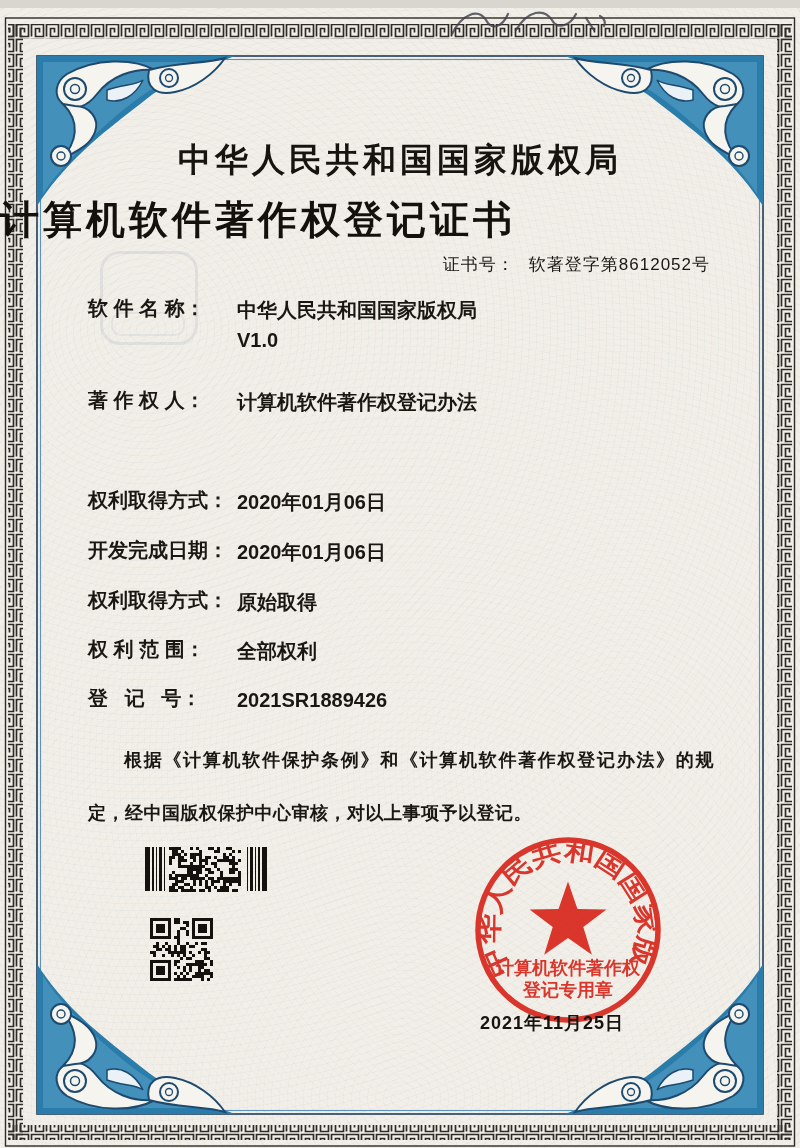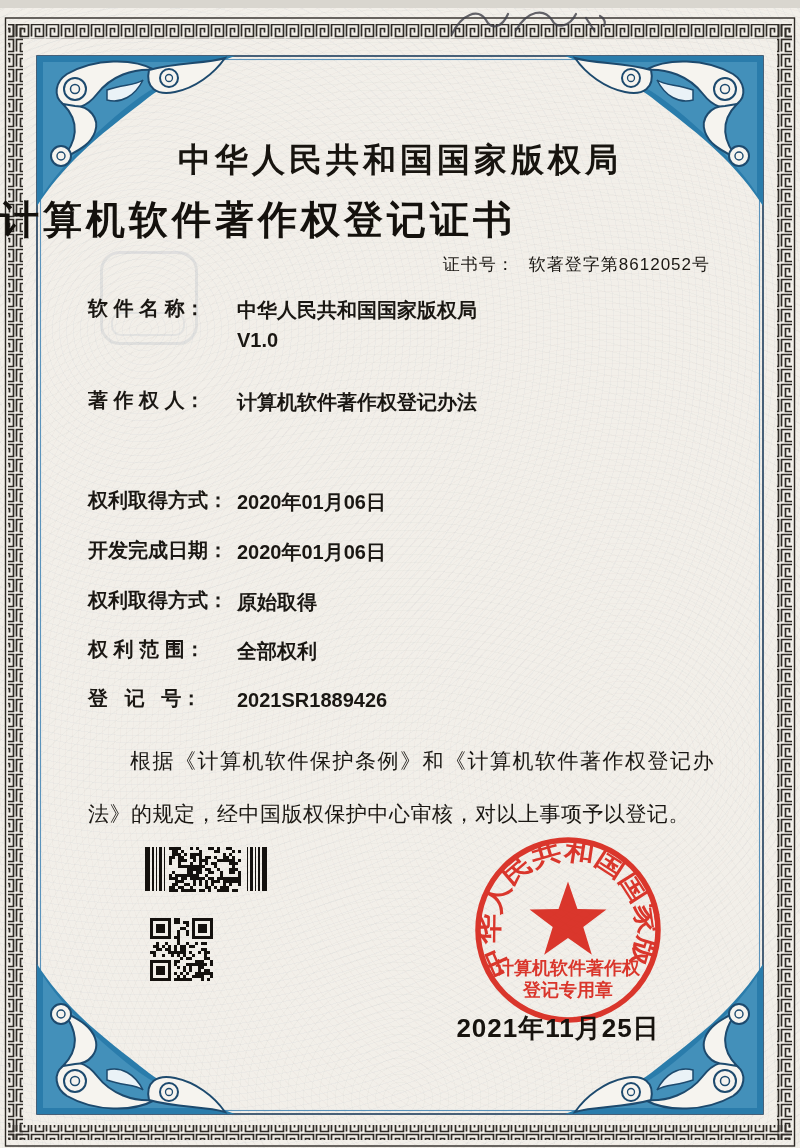--- a/index.html
+++ b/index.html
@@ -14,26 +14,26 @@
   .abs{position:absolute;}
   .title1{left:0;width:800px;top:130px;text-align:center;font-size:33px;font-weight:900;
           letter-spacing:4px;color:#17140f;}
   .title2{left:0;width:800px;top:185px;font-size:39px;font-weight:900;
           letter-spacing:4px;color:#14110d;}
   .certno{right:90px;top:245px;font-size:17px;font-weight:400;color:#1a1713;letter-spacing:1px;}
   .certno .gap{display:inline-block;width:14px;}
   .row{left:88px;width:630px;font-size:20px;font-weight:700;color:#1a1713;}
   .row .lbl{position:absolute;left:0;top:0;white-space:pre;}
   .row .val{position:absolute;left:149px;top:0;white-space:pre;line-height:30px;}
-  .statement{left:88px;top:726px;width:626px;font-size:21px;font-weight:400;color:#1a1713;
+  .statement{left:88px;top:726px;width:626px;font-size:18px;font-weight:700;color:#1a1713;
              line-height:53px;text-indent:2em;text-align:justify;letter-spacing:.5px;}
   .serial{left:115px;top:996px;font-size:21px;}
   .serial .no{font-family:"Liberation Serif", serif;font-weight:700;color:#17140f;}
   .serial .num{font-family:"Liberation Mono", monospace;font-weight:700;color:#9e2b24;letter-spacing:2px;margin-left:10px;}
-  .issue-date{left:448px;width:220px;top:1003px;text-align:center;font-size:26px;font-weight:800;color:#17130e;letter-spacing:1px;}
+  .issue-date{left:480px;width:220px;top:1003px;font-size:18px;font-weight:800;color:#17130e;letter-spacing:1px;}
   .ghost{left:100px;top:243px;width:92px;height:88px;border:3px solid rgba(140,155,175,.22);
          border-radius:20px;opacity:.8;}
   .ghost:after{content:"";position:absolute;left:8px;top:58px;width:70px;height:20px;
          border:2px solid rgba(140,155,175,.18);border-radius:10px;}
   svg text{font-family:"Liberation Sans", sans-serif;}
 </style>
 </head>
 <body>
 
 <div class="page">

